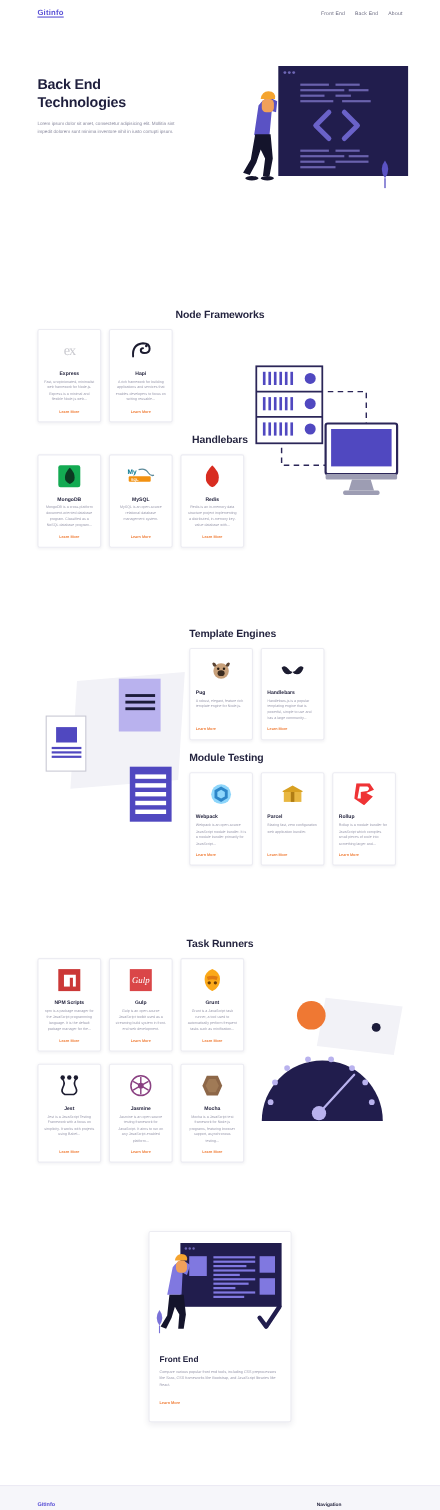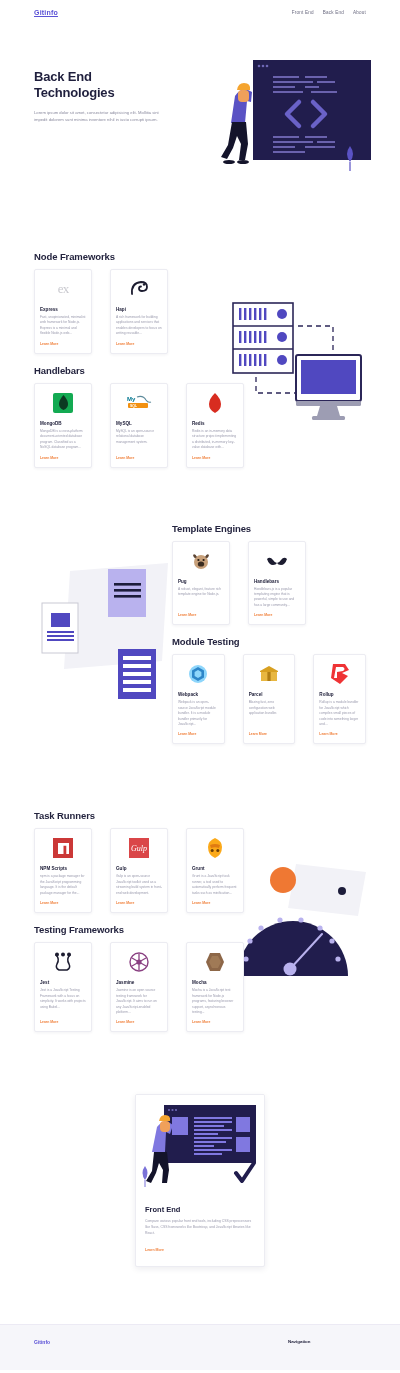--- a/index.html
+++ b/index.html
@@ -66,21 +66,21 @@
 
   
   .section { position: relative; padding: 0 34px; }
   .section-title {
     font-size: 9.5px;
     font-weight: bold;
     color: #24243f;
     margin-bottom: 7px;
     letter-spacing: -.1px;
   }
-  .card-row { display: flex; gap: 18px; }
+  .card-row { display: flex; gap: 7px; }
   .card {
     width: 58px;
     background: #fff;
     border: .5px solid #ececf2;
     border-radius: 2px;
     box-shadow: 0 1px 3px rgba(30,30,60,.06);
     padding: 6px 5px 7px 5px;
     display: flex;
     flex-direction: column;
   }
@@ -106,46 +106,46 @@
   }
   .card-link {
     margin-top: 5px;
     font-size: 3.4px;
     color: #f0803c;
     text-decoration: none;
     font-weight: bold;
   }
 
   
-  .block-backend { position: relative; margin-top: 22px; }
+  .block-backend { position: relative; margin-top: 52px; text-align: center; }
   .art-server {
     position: absolute;
     left: 228px;
     top: 42px;
     width: 140px;
     height: 130px;
   }
 
   
   .block-templates {
     position: relative;
-    margin-top: 55px;
+    margin-top: 73px;
     padding-left: 172px;
     padding-right: 34px;
   }
   .art-docs {
     position: absolute;
     left: 22px;
     top: 38px;
     width: 150px;
     height: 140px;
   }
 
   
-  .block-tasks { position: relative; margin-top: 66px; }
+  .block-tasks { position: relative; margin-top: 66px; text-align: center; }
   .art-gauge {
     position: absolute;
     left: 228px;
     top: 48px;
     width: 145px;
     height: 140px;
   }
 
   
   .promo-wrap {
@@ -542,21 +542,20 @@
             </svg>
         </div>
         <div class="card-name">Grunt</div>
         <div class="card-desc">Grunt is a JavaScript task runner, a tool used to automatically perform frequent tasks such as minification...</div>
         <a class="card-link" href="#">Learn More</a>
       </div>
     </div>
   </section>
 
   <section class="section" style="margin-top:11px">
-    <h2 class="section-title">Testing Frameworks</h2>
     <div class="card-row">
 
       <div class="card">
         <div class="card-logo">
           <svg width="20" height="20" viewBox="0 0 20 20">
               <path d="M3 3 q4 4 1 9 q-2 4 2 6 l8 0 q4 -2 2 -6 q-3 -5 1 -9" stroke="#1c1c30" stroke-width="1.5" fill="none" stroke-linecap="round"></path>
               <circle cx="4" cy="2.5" r="2" fill="#1c1c30"></circle>
               <circle cx="16" cy="2.5" r="2" fill="#1c1c30"></circle>
               <circle cx="10" cy="2.5" r="2" fill="#1c1c30"></circle>
             </svg>

